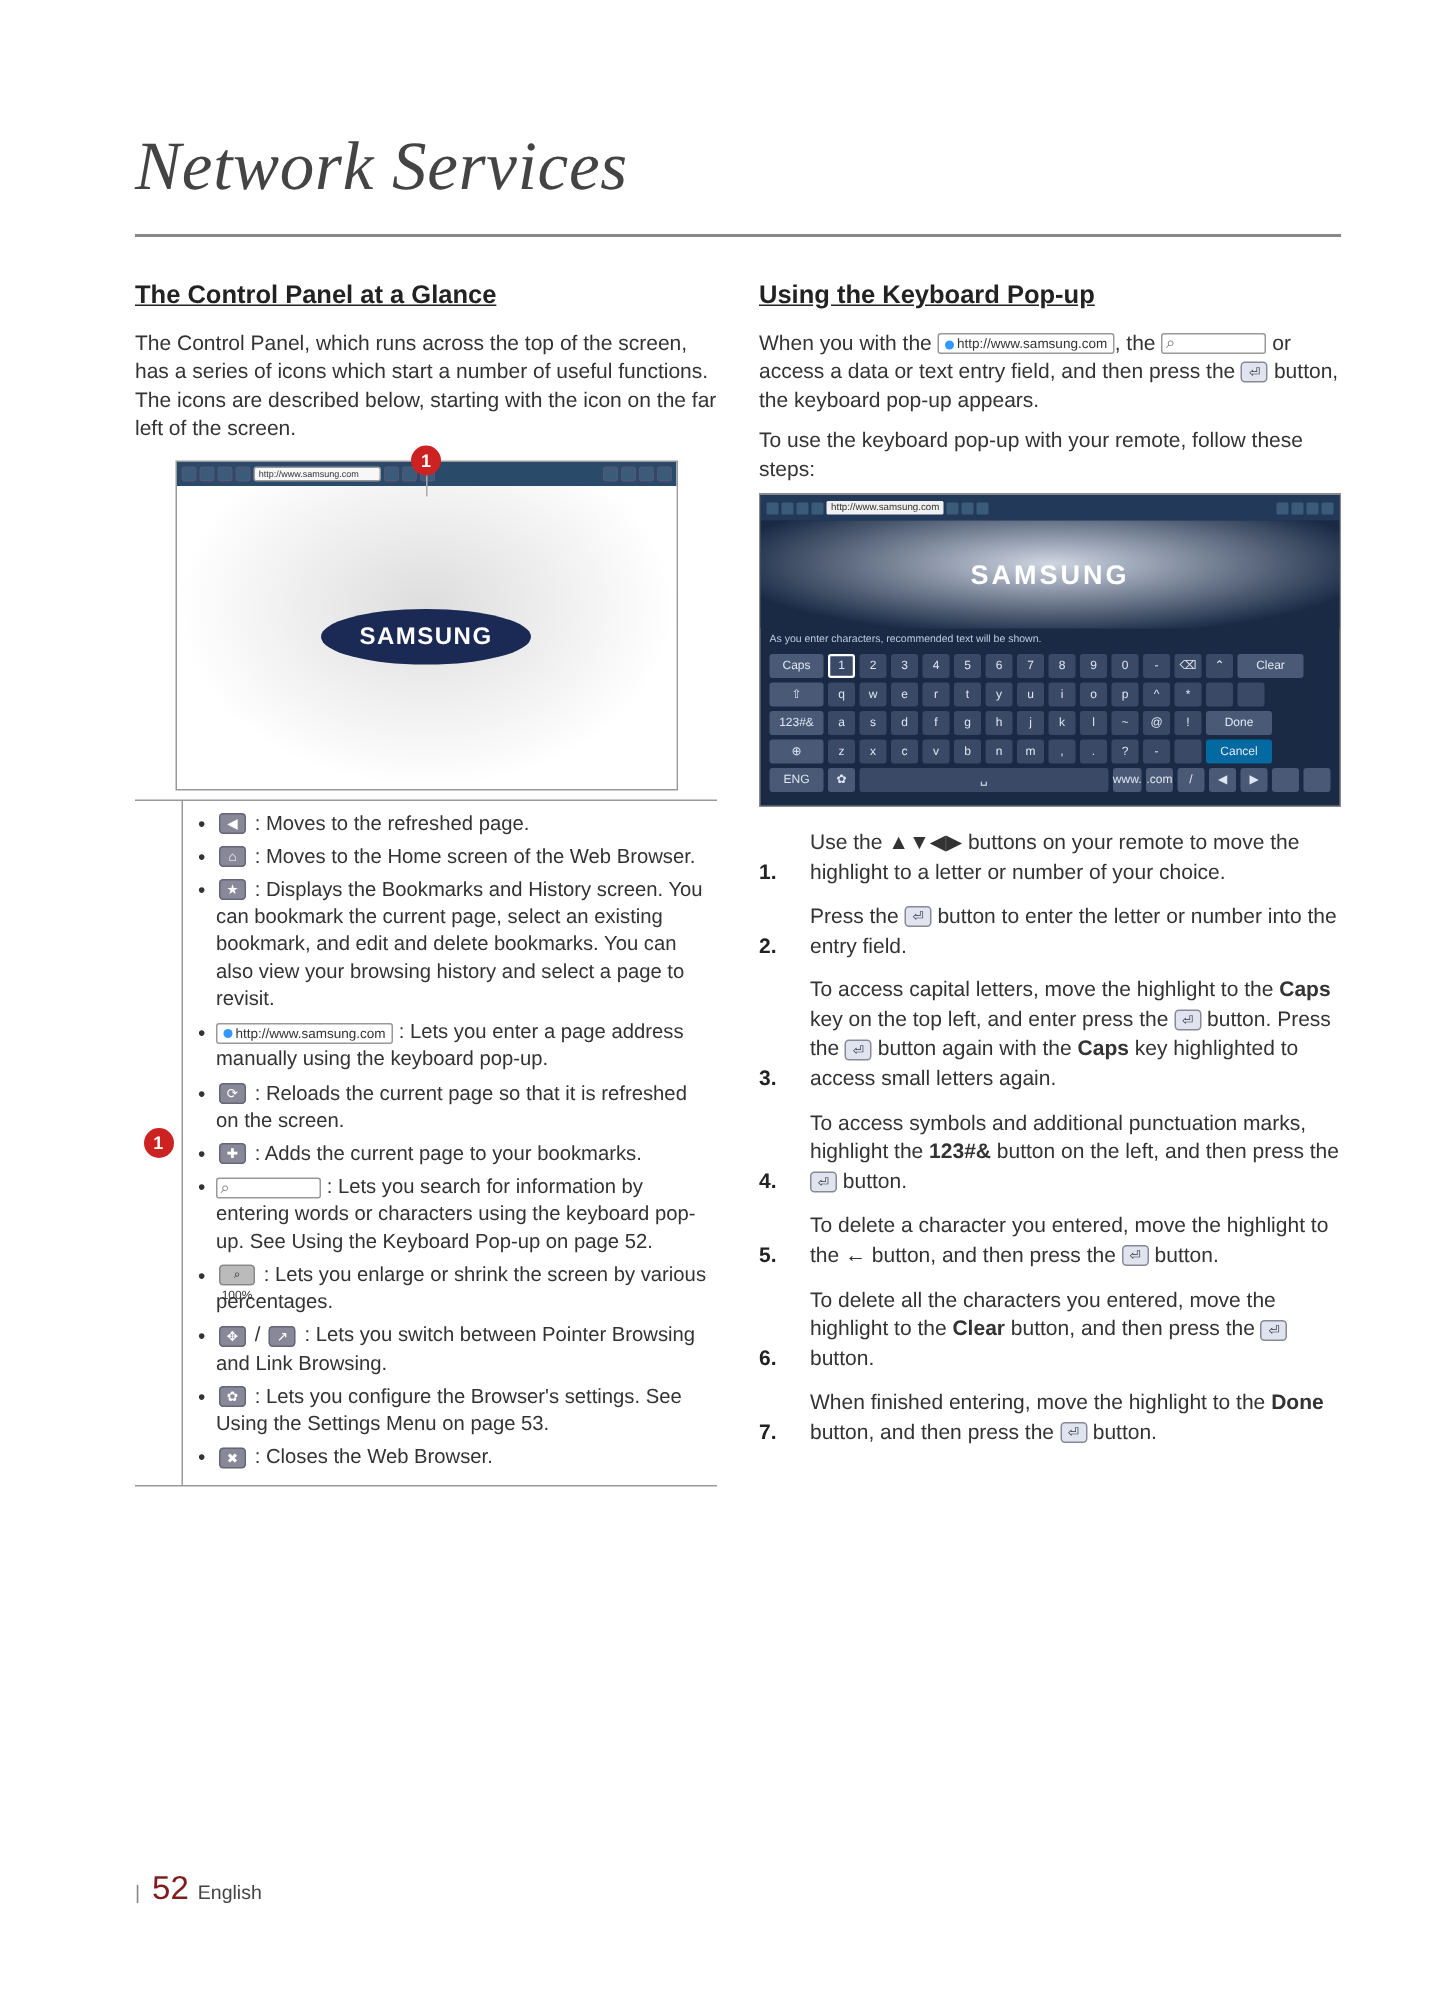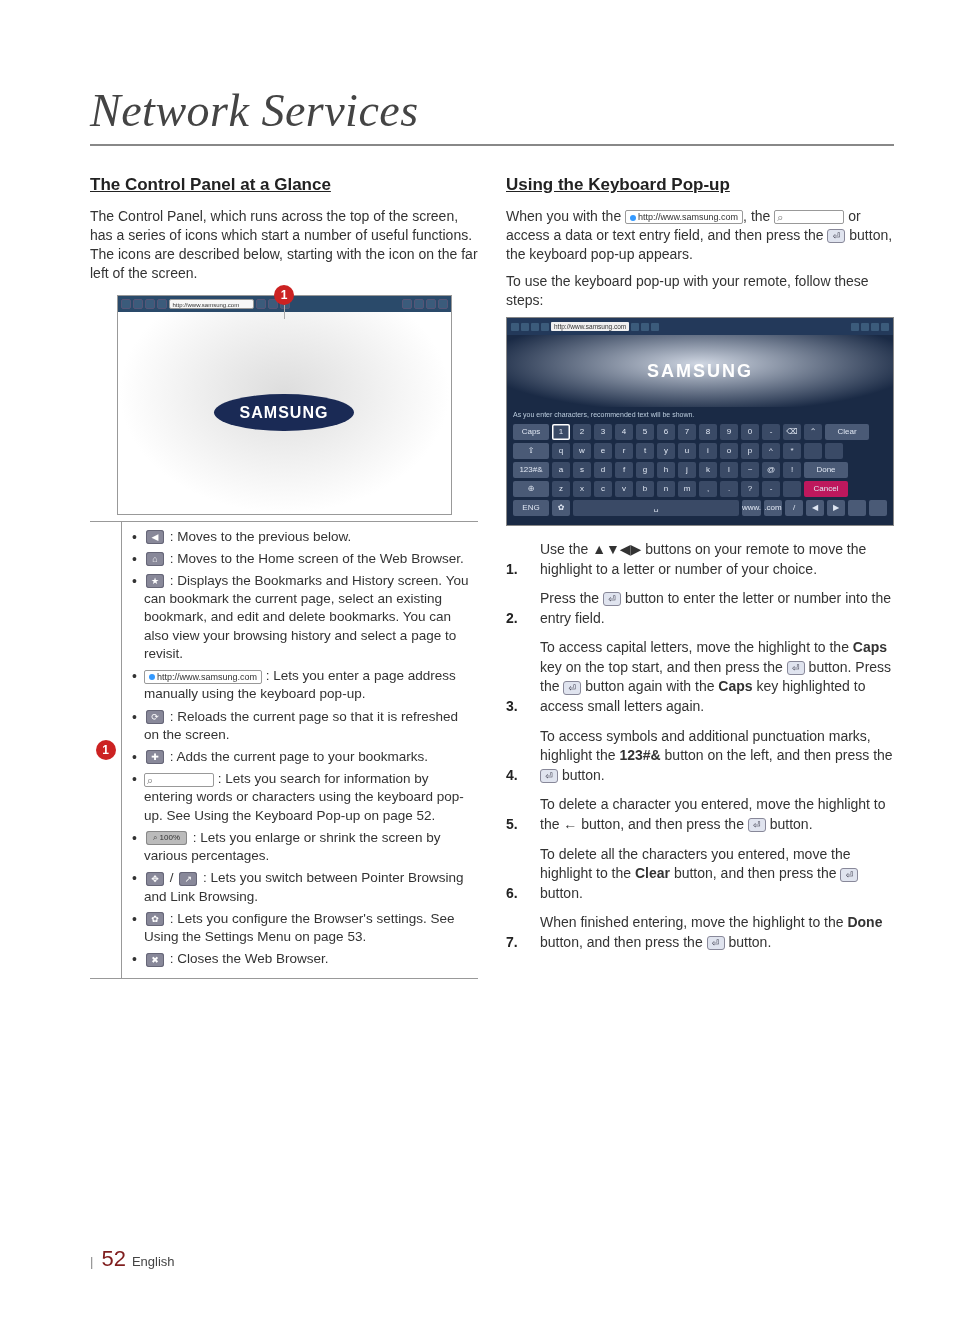--- a/index.html
+++ b/index.html
@@ -13,21 +13,21 @@
     font-size: 14px;
     line-height: 1.35;
   }
   h1.chapter {
     font-family: Georgia, 'Times New Roman', serif;
     font-style: italic;
     font-weight: 400;
     font-size: 46px;
     color: #444;
     border-bottom: 2px solid #888;
-    padding-bottom: 2px;
+    padding-bottom: 14px;
     margin-bottom: 28px;
     letter-spacing: 0.5px;
   }
   .columns {
     display: flex;
     gap: 28px;
   }
   .col { flex: 1 1 0; min-width: 0; }
   .section-title {
     font-weight: bold;
@@ -122,21 +122,21 @@
 
   
   .ico {
     display: inline-block; vertical-align: middle;
     width: 18px; height: 14px; border-radius: 3px;
     background: #889; position: relative; margin: 0 2px;
     box-shadow: inset 0 0 0 1px #667;
     font-size: 9px; line-height: 14px; text-align: center; color: #fff;
   }
   .ico::after { content: attr(data-glyph); }
-  .ico-wide { width: 41px; background:#bbb; color:#333; font-size:8px; box-shadow: inset 0 0 0 1px #888; }
+  .ico-wide { width: 24px; background:#bbb; color:#333; font-size:8px; box-shadow: inset 0 0 0 1px #888; }
   .ico-addr {
     display:inline-block; vertical-align: middle;
     border:1px solid #999; border-radius:2px;
     background:#fff; font-size:9px; padding: 0 4px;
     line-height: 13px; height: 14px; color:#333;
   }
   .ico-addr .dot{display:inline-block;width:6px;height:6px;border-radius:50%;background:#39f;margin-right:2px;vertical-align:middle;}
   .ico-search {
     display:inline-block; vertical-align: middle;
     border:1px solid #999; border-radius:2px;
@@ -178,21 +178,21 @@
     background:#3a4a66;color:#dfe6f2;border-radius:2px;
     min-width:18px;height:16px;font-size:8px;
     display:flex;align-items:center;justify-content:center;
     flex:0 0 auto;
   }
   .kb-key.wide{min-width:36px;}
   .kb-key.wider{min-width:44px;}
   .kb-key.space{flex:1;}
   .kb-key.hl{box-shadow:0 0 0 1.5px #fff inset;}
   .kb-key.action{background:#4a5a76;}
-  .kb-key.warm{background:#be185d;text-align:right; }
+  .kb-key.warm{background:#0369a1;text-align:right; }
 
   
   ol.steps { list-style: none; counter-reset: step; }
   ol.steps > li {
     counter-increment: step;
     display: flex; gap: 14px;
     margin-bottom: 10px;
     font-size: 14px; line-height: 1.4; align-items: flex-end;
   }
   ol.steps > li::before {
@@ -251,21 +251,21 @@
         </div>
       </div>
     </div>
 
     <div class="legend legend-bottom-border">
       <div class="legend-left">
         <div class="num">1</div>
       </div>
       <div class="legend-right">
         <ul>
-          <li><span class="ico" data-glyph="◀"></span> <span>: Moves to the previous below.</span></li>
+          <li><span class="ico" data-glyph="◀"></span> <span>: Moves to the refreshed page.</span></li>
           <li><span class="ico" data-glyph="⌂"></span> <span>: Moves to the Home screen of the Web Browser.</span></li>
           <li><span class="ico" data-glyph="★"></span> <span>: Displays the Bookmarks and History screen. You can bookmark the current page, select an existing bookmark, and edit and delete bookmarks. You can also view your browsing history and select a page to revisit.</span></li>
           <li><span class="ico-addr"><span class="dot"></span><span>http://www.samsung.com</span></span> <span>: Lets you enter a page address manually using the keyboard pop-up.</span></li>
           <li><span class="ico" data-glyph="⟳"></span> <span>: Reloads the current page so that it is refreshed on the screen.</span></li>
           <li><span class="ico" data-glyph="✚"></span> <span>: Adds the current page to your bookmarks.</span></li>
           <li><span class="ico-search"></span> <span>: Lets you search for information by entering words or characters using the keyboard pop-up. See Using the Keyboard Pop-up on page 52.</span></li>
           <li><span class="ico ico-wide">⌕ <span>100%</span></span> <span>: Lets you enlarge or shrink the screen by various percentages.</span></li>
           <li><span class="ico" data-glyph="✥"></span> / <span class="ico" data-glyph="↗"></span> <span>: Lets you switch between Pointer Browsing and Link Browsing.</span></li>
           <li><span class="ico" data-glyph="✿"></span> <span>: Lets you configure the Browser's settings. See Using the Settings Menu on page 53.</span></li>
           <li><span class="ico" data-glyph="✖"></span> <span>: Closes the Web Browser.</span></li>
@@ -387,21 +387,21 @@
     </div>
 
     <ol class="steps">
       <li>
           <div>Use the ▲▼◀▶ buttons on your remote to move the highlight to a letter or number of your choice.</div>
         </li>
       <li>
           <div><span>Press the </span><span class="ico-enter"></span><span> button to enter the letter or number into the entry field.</span></div>
         </li>
       <li>
-          <div><span>To access capital letters, move the highlight to the </span><span class="b">Caps</span><span> key on the top start, and then press the </span><span class="ico-enter"></span><span> button. Press the </span><span class="ico-enter"></span><span> button again with the </span><span class="b">Caps</span><span> key highlighted to access small letters again.</span></div>
+          <div><span>To access capital letters, move the highlight to the </span><span class="b">Caps</span><span> key on the top left, and enter press the </span><span class="ico-enter"></span><span> button. Press the </span><span class="ico-enter"></span><span> button again with the </span><span class="b">Caps</span><span> key highlighted to access small letters again.</span></div>
         </li>
       <li>
           <div><span>To access symbols and additional punctuation marks, highlight the </span><span class="b">123#&amp;</span><span> button on the left, and then press the </span><span class="ico-enter"></span><span> button.</span></div>
         </li>
       <li>
           <div><span>To delete a character you entered, move the highlight to the </span><span class="b">←</span><span> button, and then press the </span><span class="ico-enter"></span><span> button.</span></div>
         </li>
       <li>
           <div><span>To delete all the characters you entered, move the highlight to the </span><span class="b">Clear</span><span> button, and then press the </span><span class="ico-enter"></span><span> button.</span></div>
         </li>

